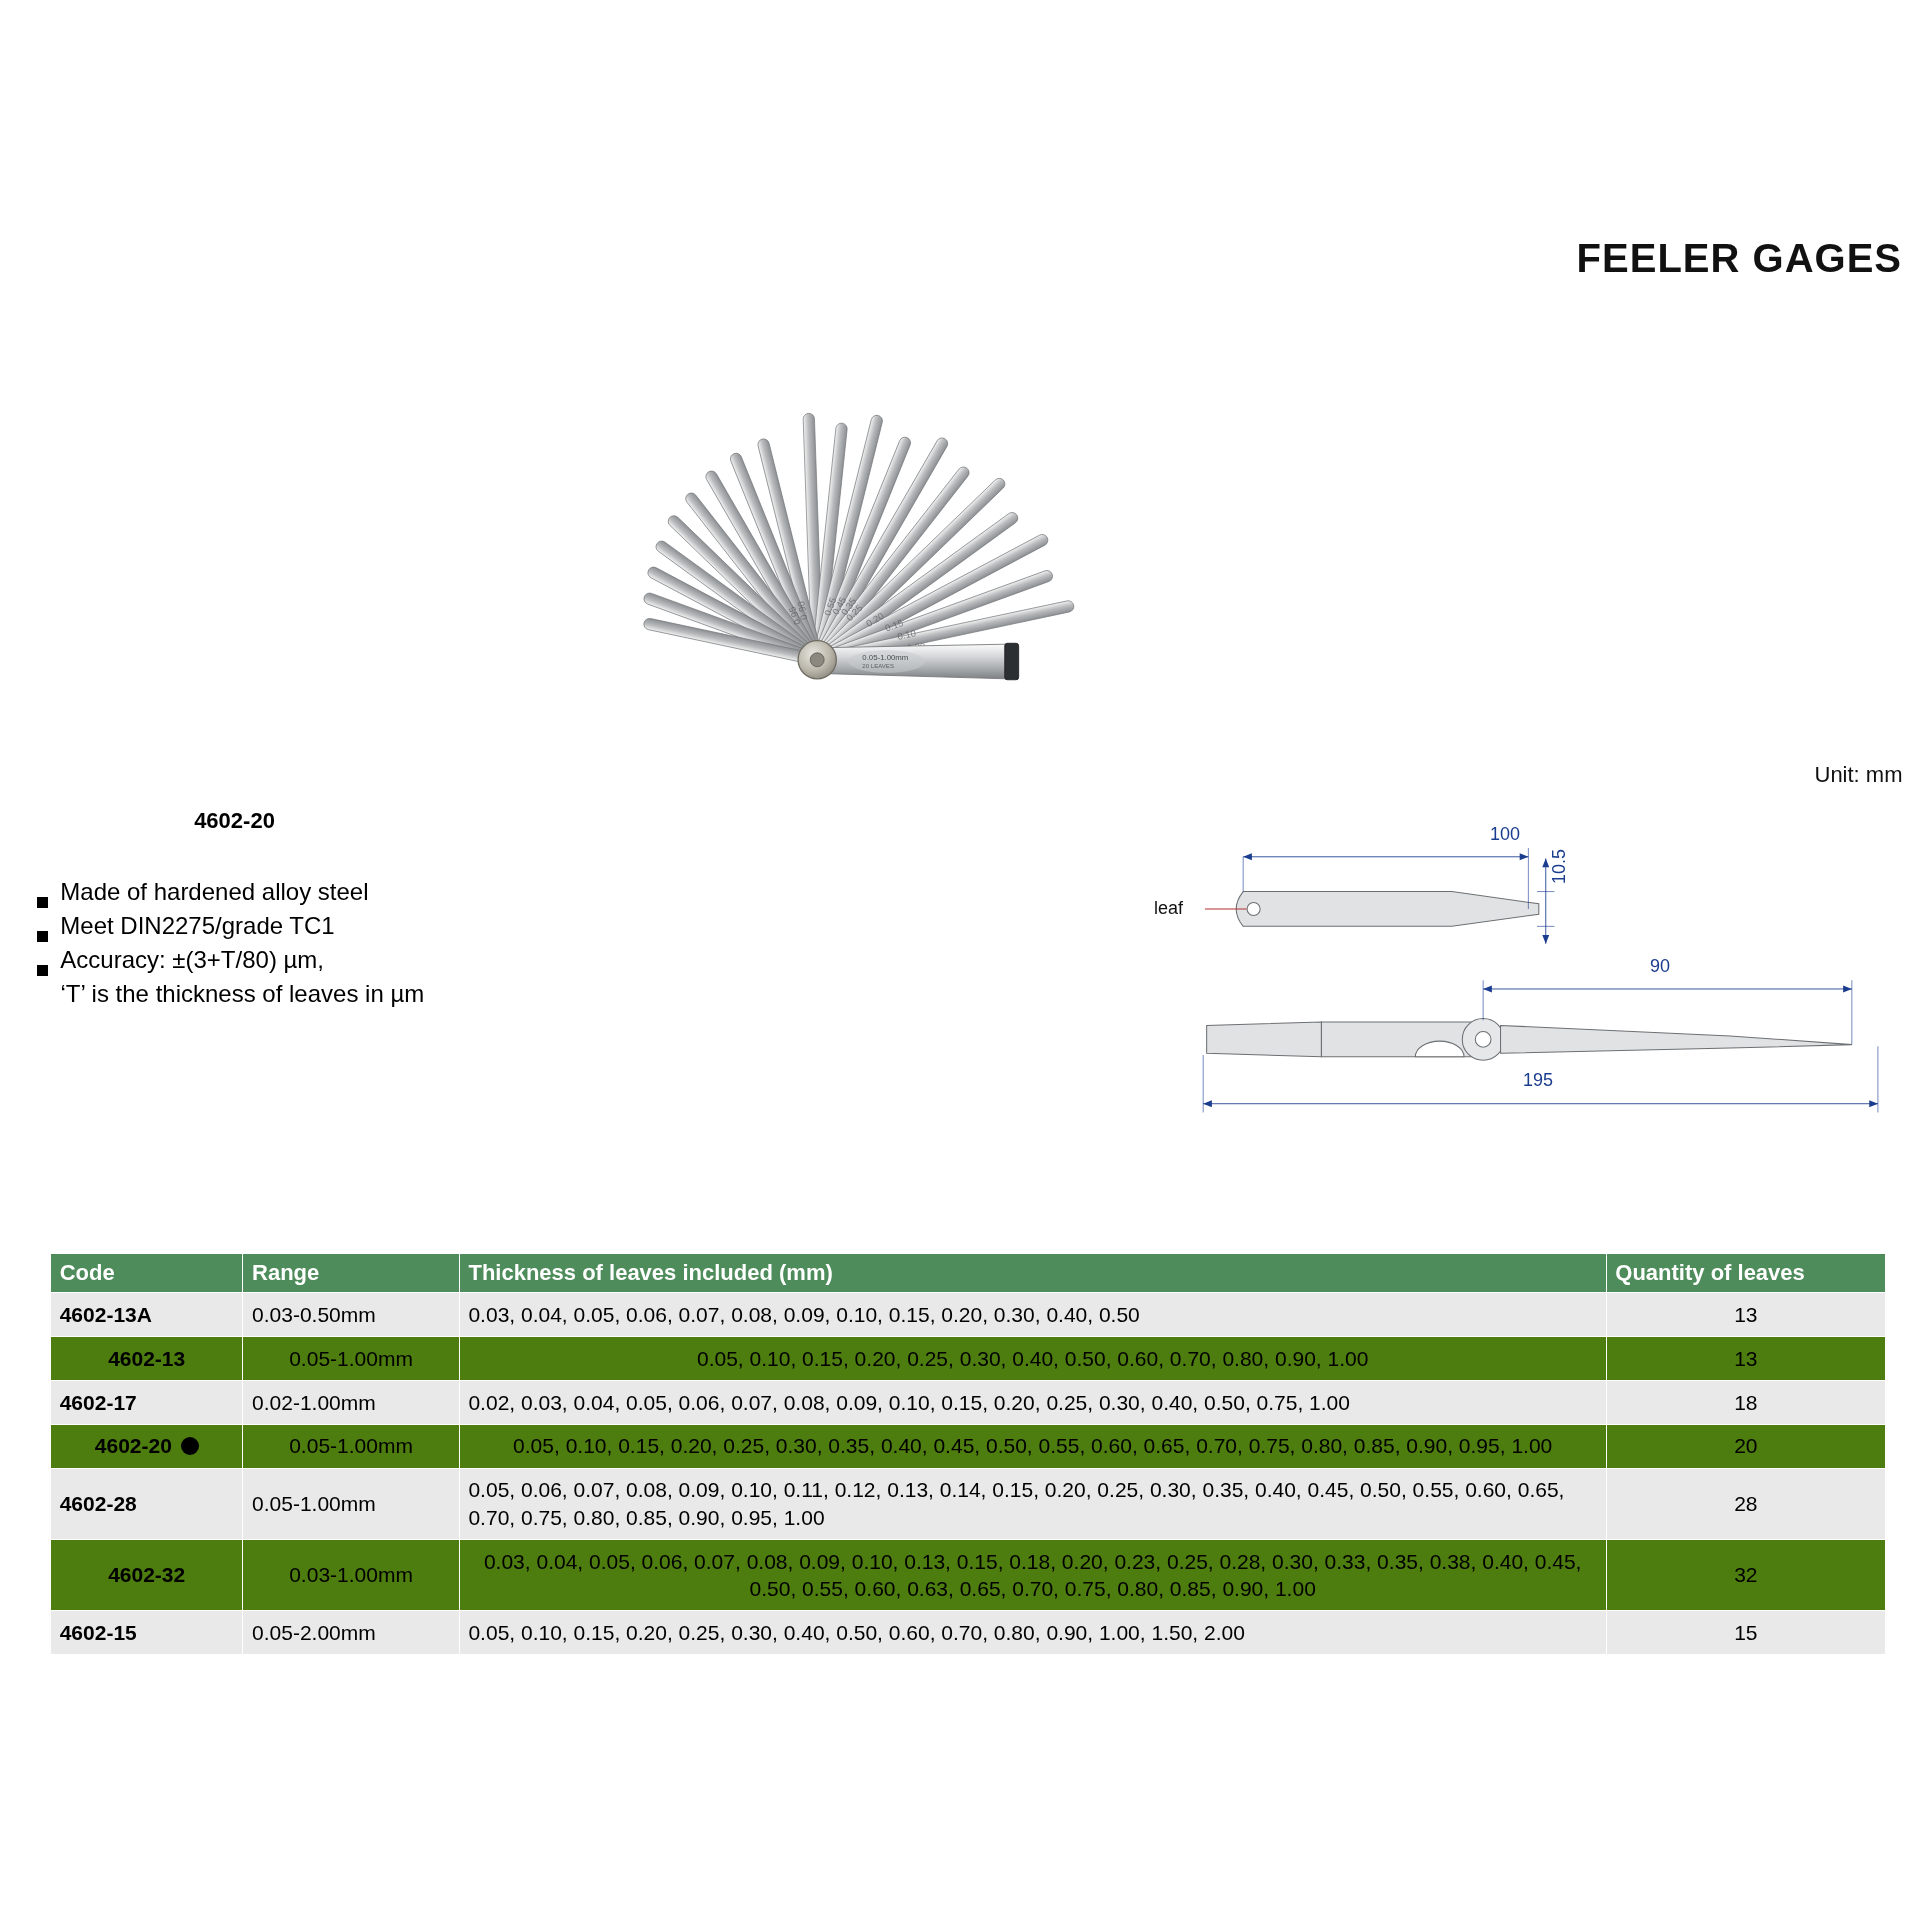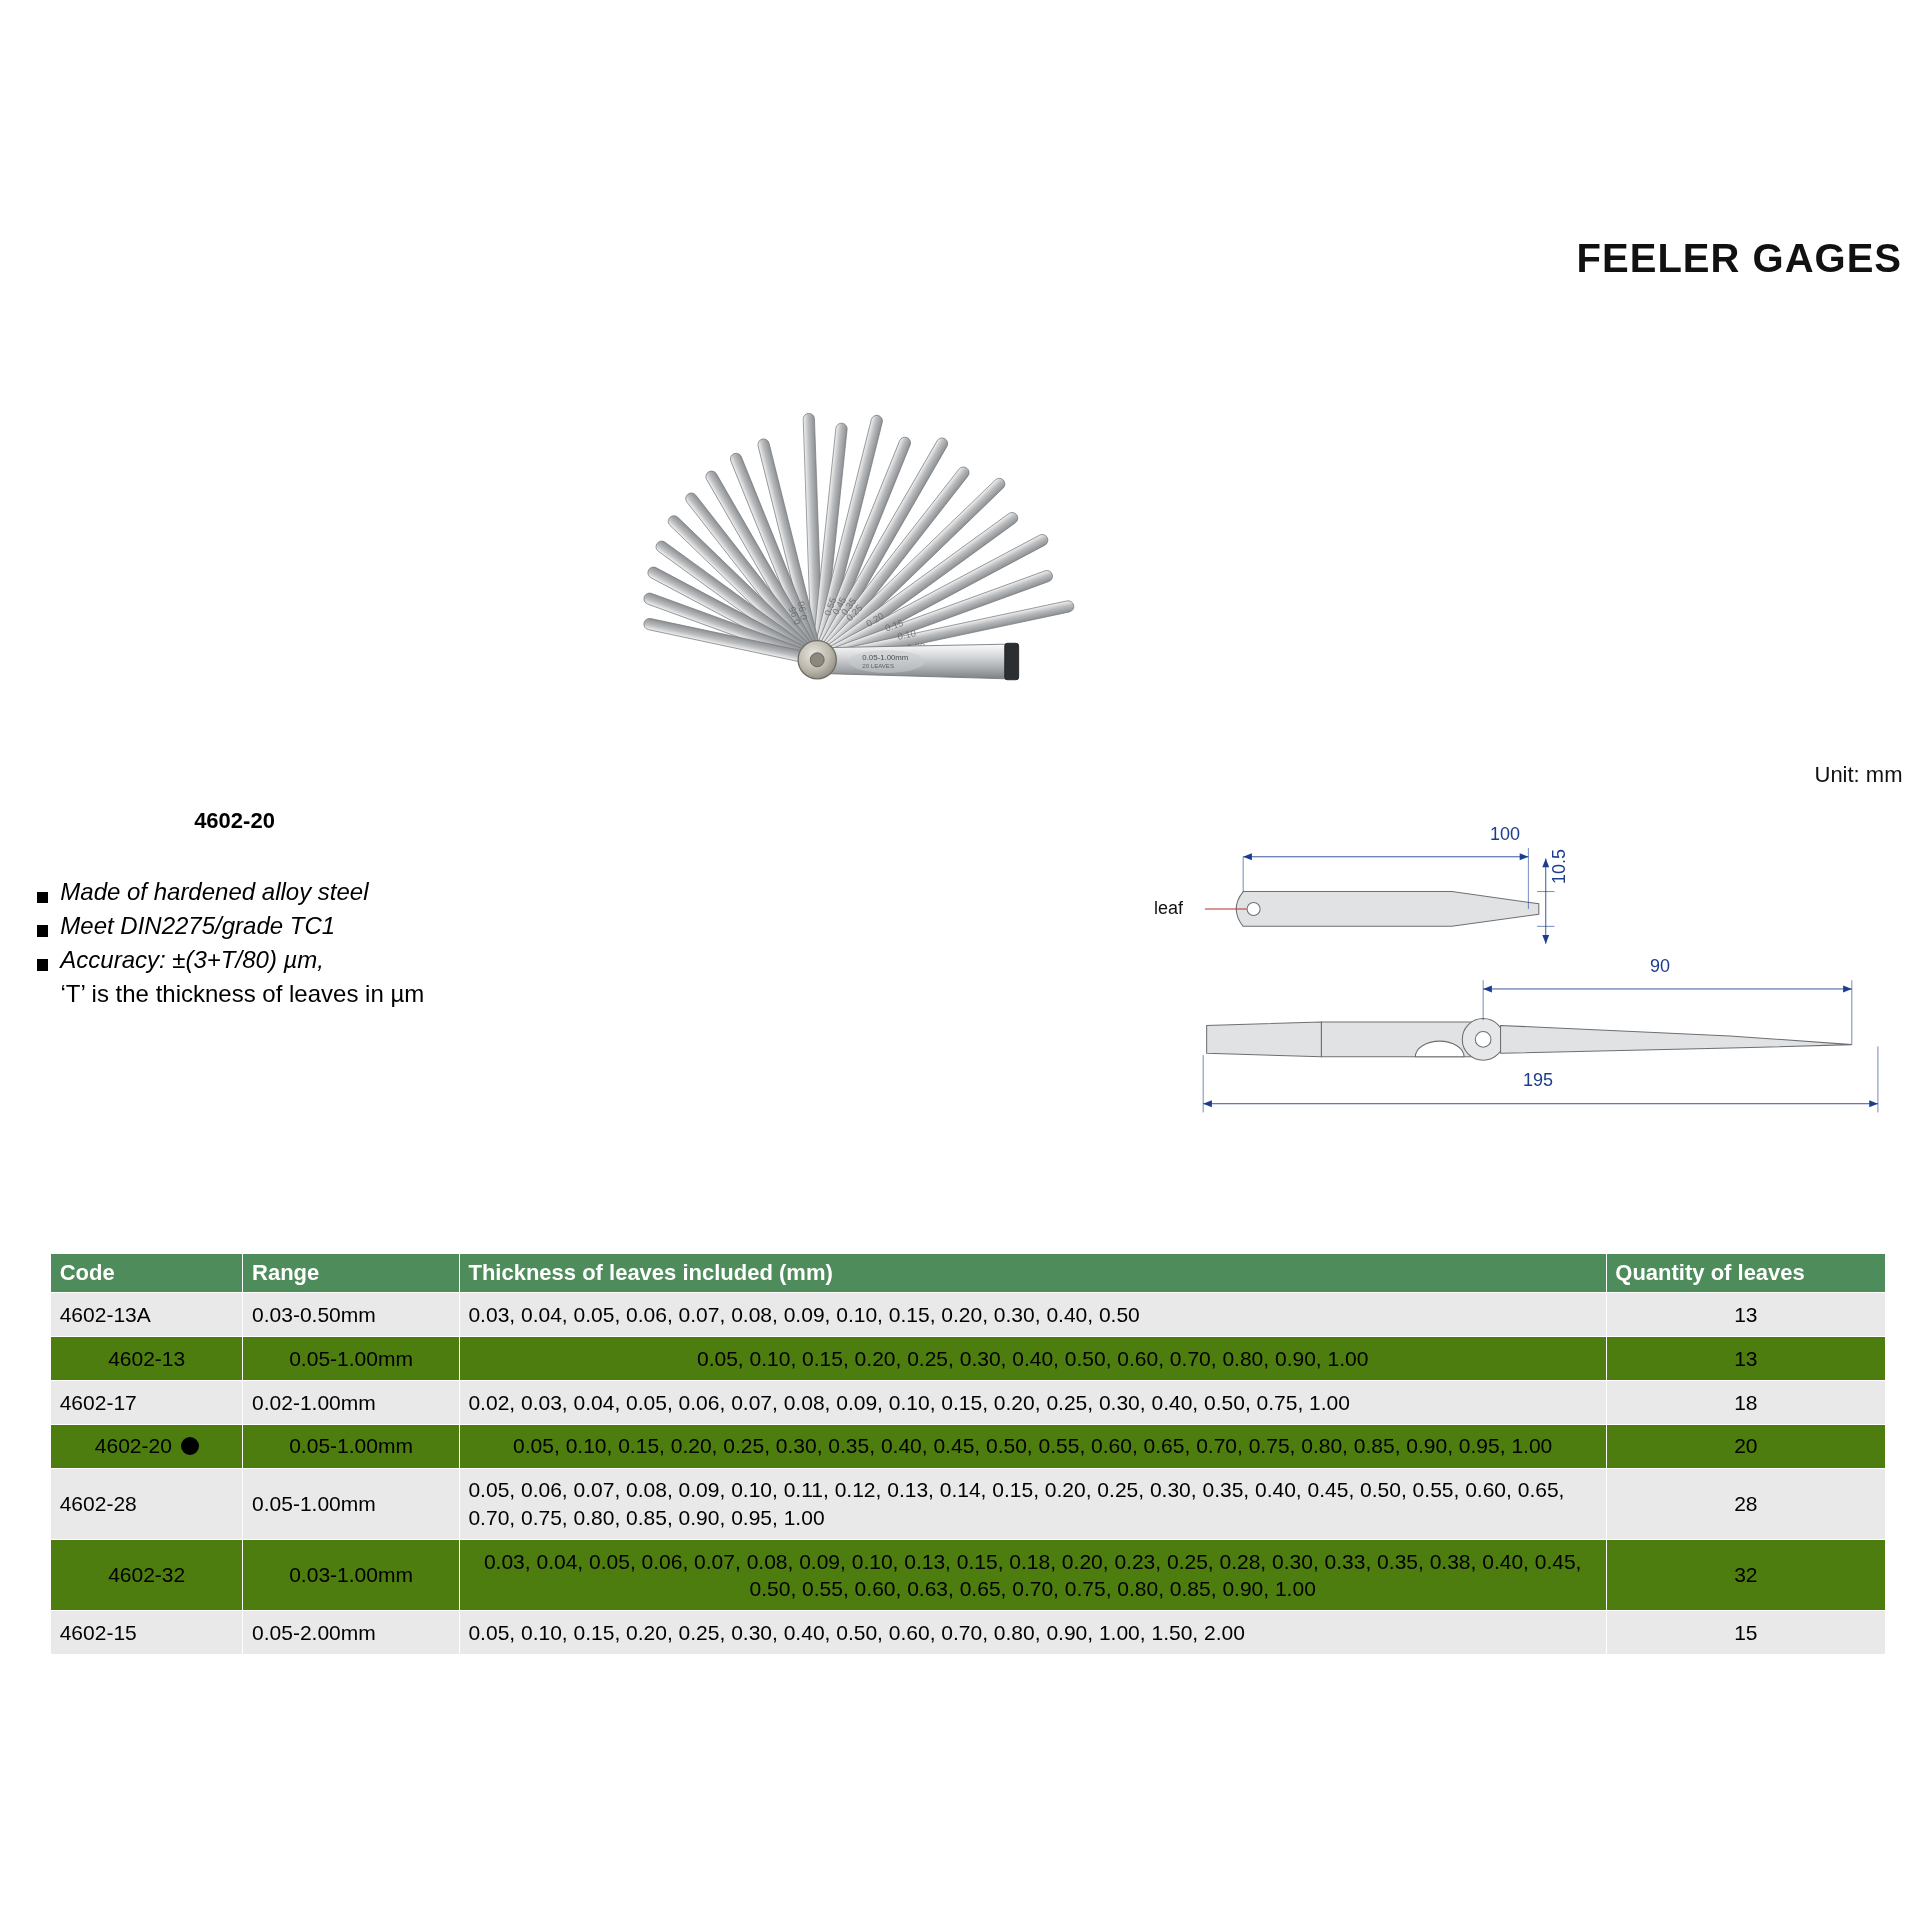--- a/index.html
+++ b/index.html
@@ -56,23 +56,22 @@
   
   #spec-list {
     position: absolute;
     left: 37px;
     top: 876px;
     font-size: 24px;
     line-height: 1.34;
   }
   #spec-list .bullet-row {
     display: flex;
-    align-items: center;
+    align-items: flex-end;
     margin-bottom: 1.7px;
-    font-style: italic;
   }
   #spec-list .sq {
     width: 11.3px;
     height: 11.3px;
     background: #000;
     margin-right: 12px;
     margin-top: 10.4px;
     flex: 0 0 auto;
   }
   #spec-list .cont {
@@ -131,21 +130,21 @@
   #spec-table th.c-qty { }
   #spec-table td {
     border: 0.9px solid #ffffff;
     padding: 7.8px 8.7px;
     vertical-align: middle;
     line-height: 1.3;
   }
   #spec-table tr.row-odd td { background: #e9e9e9; }
   #spec-table tr.row-even td { background: #4d7c0f; text-align: center; }
   #spec-table td.c-code {
-    font-weight: normal;
+    font-weight: bold;
     width: 174px;
     white-space: nowrap;
   }
   #spec-table td.c-range {
     width: 198px;
     white-space: nowrap;
   }
   #spec-table td.c-thick { }
   #spec-table td.c-qty {
     width: 261px;

